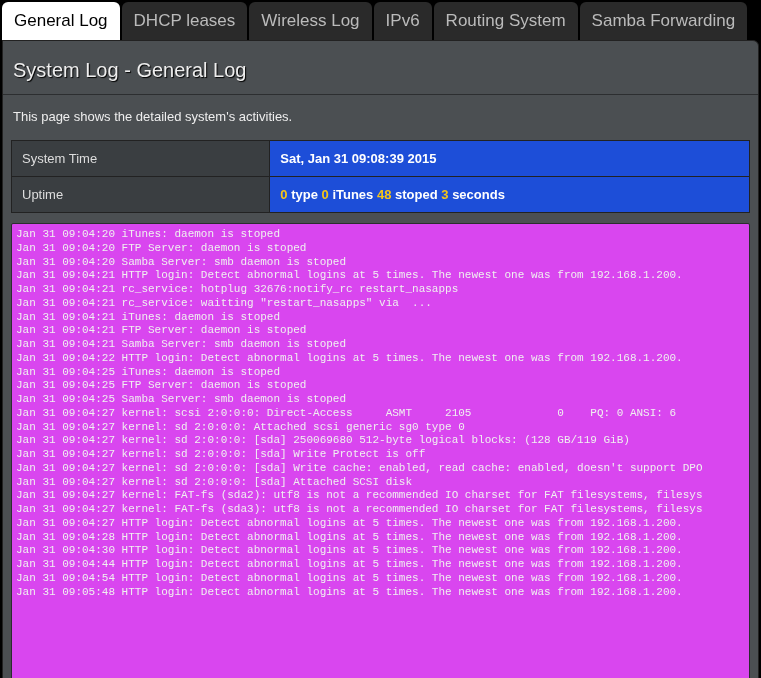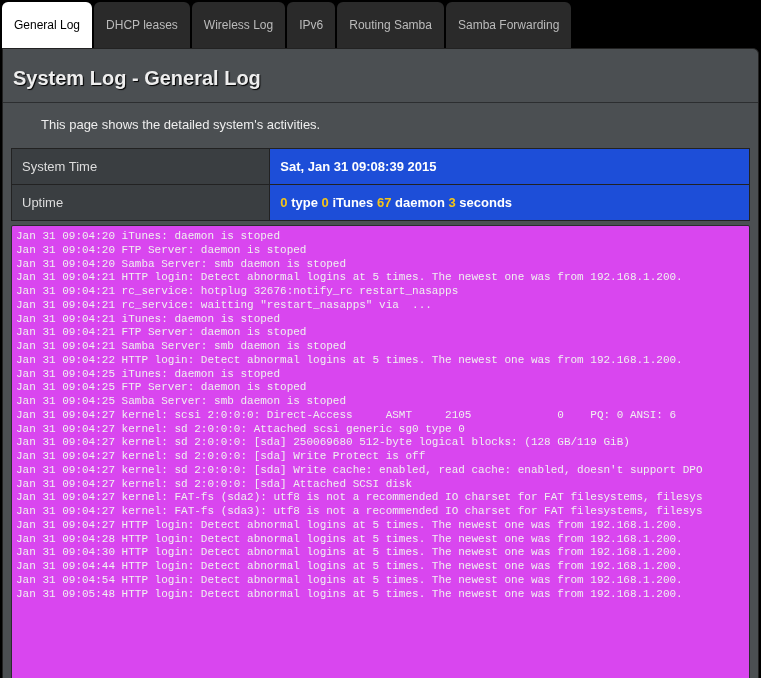--- a/index.html
+++ b/index.html
@@ -10,56 +10,55 @@
     color: #fff;
     width: 761px;
   }
   .tabs {
     display: flex;
     gap: 2px;
     padding: 2px 2px 0 2px;
     background: #000;
   }
   .tab {
-    padding: 16px 12px;
+    padding: 9px 12px;
     background: #2a2a2a;
     color: #bbb;
-    font-size: 12px;
+    font-size: 17px;
     border-radius: 6px 6px 0 0;
     cursor: pointer;
     white-space: nowrap;
   }
   .tab.active {
     background: #fff;
     color: #000;
     font-weight: normal;
   }
   .panel {
     background: #4b4f52;
     border: 1px solid #222;
     border-radius: 0 6px 6px 6px;
     margin: 0 2px 2px 2px;
     padding-bottom: 10px;
   }
   .page-title {
     padding: 18px 10px 12px 10px;
     font-size: 20px;
     color: #eee;
-    font-weight: bold;
+    font-weight: normal;
     border-bottom: 1px solid #2c2e30;
     text-shadow: 1px 1px 1px #000;
   }
   .page-desc {
     padding: 14px 10px 16px 10px;
     font-size: 13px;
     color: #eee;
-    margin-left: 28px;
   }
   .info-table {
-    margin: 0 8px 4px 8px;
+    margin: 0 8px 10px 8px;
     border: 1px solid #222;
     border-collapse: collapse;
     width: calc(100% - 16px);
   }
   .info-table td {
     border: 1px solid #222;
     padding: 10px 10px;
     font-size: 13px;
     vertical-align: middle;
   }
@@ -109,43 +108,43 @@
   }
 </style>
 </head>
 <body>
 
 <div class="tabs">
   <div class="tab active">General Log</div>
   <div class="tab">DHCP leases</div>
   <div class="tab">Wireless Log</div>
   <div class="tab">IPv6</div>
-  <div class="tab">Routing Samba</div>
+  <div class="tab">Routing System</div>
   <div class="tab">Samba Forwarding</div>
 </div>
 
 <div class="panel">
   <div class="page-title">System Log - General Log</div>
   <div class="page-desc">This page shows the detailed system's activities.</div>
 
   <table class="info-table">
     <tbody>
         <tr>
       <td class="label-cell">System Time</td>
       <td class="value-cell">Sat, Jan 31 09:08:39 2015</td>
     </tr>
     <tr>
       <td class="label-cell">Uptime</td>
       <td class="value-cell">
         <span class="uptime-num">0</span>
         <span>type</span>
         <span class="uptime-num">0</span>
         <span>iTunes</span>
-        <span class="uptime-num">67</span>
-        <span>daemon</span>
+        <span class="uptime-num">48</span>
+        <span>stoped</span>
         <span class="uptime-num">3</span>
         <span>seconds</span>
       </td>
     </tr>
   </tbody>
     </table>
 
   <div class="log-box" id="log-box">Jan 31 09:04:20 iTunes: daemon is stoped
 Jan 31 09:04:20 FTP Server: daemon is stoped
 Jan 31 09:04:20 Samba Server: smb daemon is stoped

